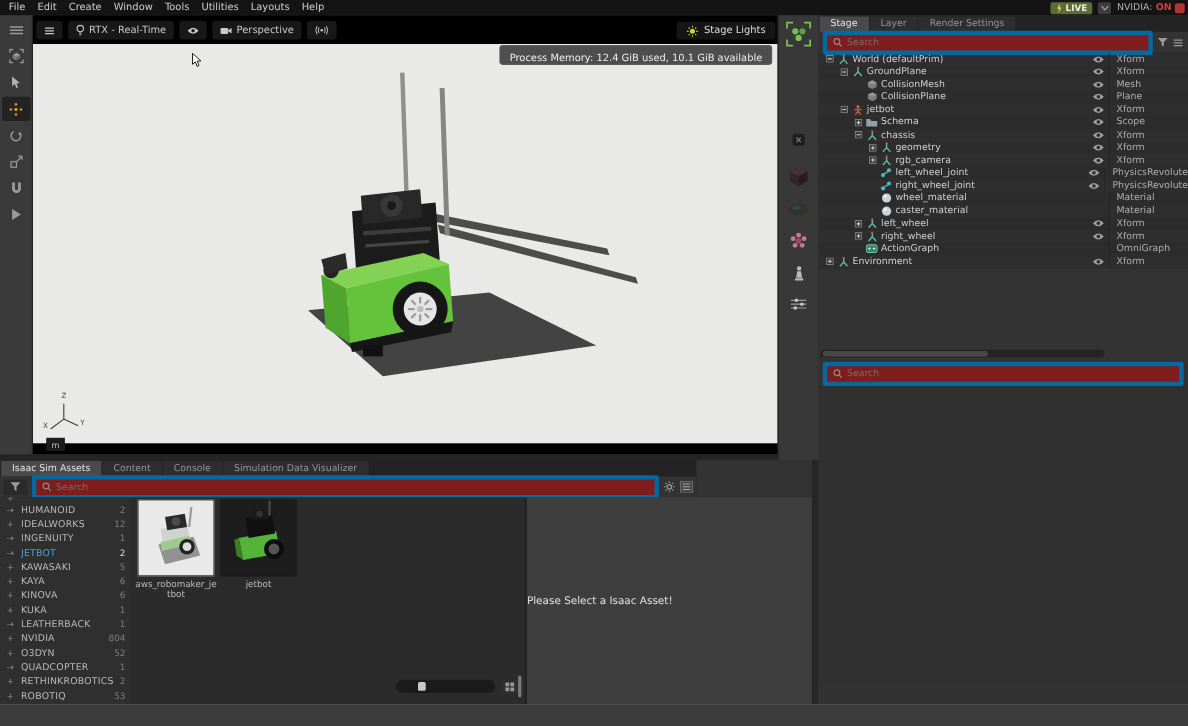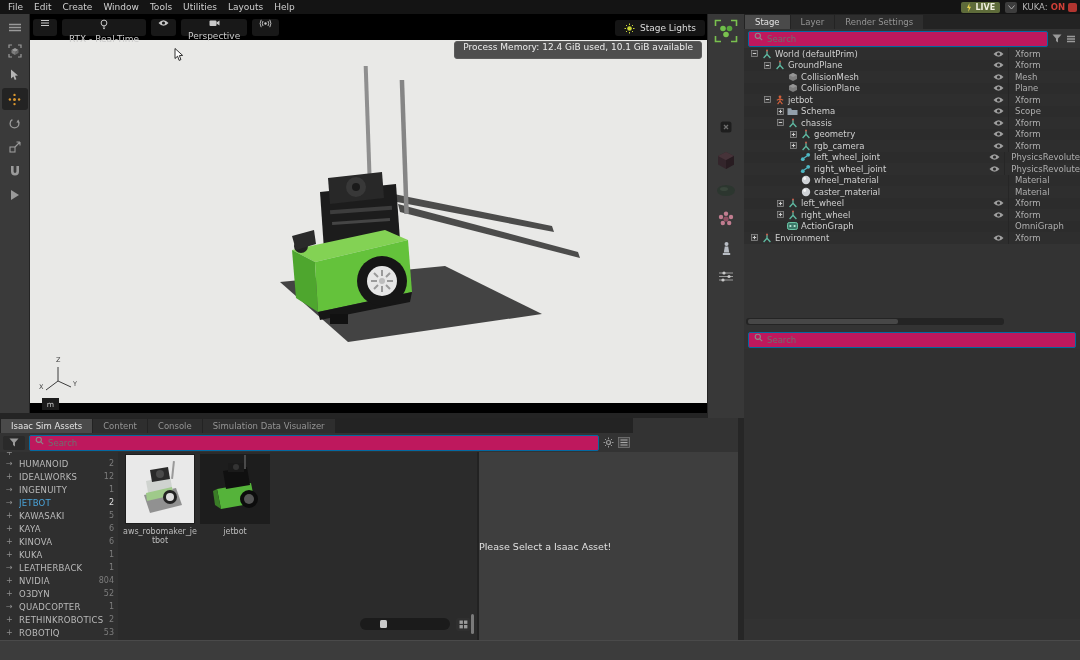--- a/index.html
+++ b/index.html
@@ -19,39 +19,39 @@
   #cache-dot{width:9px;height:9px;background:#b23530;border-radius:2px;}
   
   #left-toolbar{left:0;top:14px;width:30px;height:404px;background:#3a3a3a;border-right:1px solid #242424;box-sizing:border-box;}
   #left-toolbar .tool{width:26px;height:22px;margin:2px auto 0;display:flex;align-items:center;justify-content:center;border-radius:3px;}
   #left-toolbar .tool.active{background:#232323;}
   
   #viewport{left:30px;top:14px;width:677px;height:399px;background:#000;}
   #scene{position:absolute;left:0;top:26px;width:677px;height:363px;background:#e9e9e7;}
   #vp-toolbar{position:absolute;left:3px;top:5px;display:flex;gap:5px;z-index:5;}
   .vp-pill{background:rgba(25,25,25,.95);border-radius:3px;height:17px;display:flex;align-items:center;
-           gap:4px;padding:0 7px;font-size:9px;color:#c9c9c9;flex-direction:column;}
+           gap:4px;padding:0 7px;font-size:9px;color:#c9c9c9;}
   #stage-lights-pill{position:absolute;top:6px;right:2px;background:rgba(22,22,22,.95);border-radius:3px;height:16px;
            display:flex;align-items:center;gap:5px;padding:0 9px;font-size:9px;color:#ddd;z-index:5;}
   #mem-tooltip{position:absolute;top:27px;right:5px;height:16px;background:#4e4e4e;border:1px solid #5c5c5c;
-           border-radius:3px;display:flex;align-items:flex-start;padding:0 8px;font-size:9px;color:#ededed;z-index:6;margin-left:33px;}
+           border-radius:3px;display:flex;align-items:flex-end;padding:0 8px;font-size:9px;color:#ededed;z-index:6;margin-left:33px;}
   #vp-cursor{position:absolute;left:144px;top:34px;z-index:7;}
   #axis-gizmo{position:absolute;left:8px;bottom:8px;width:44px;height:36px;}
   .axis-label{position:absolute;font-size:6.5px;color:#3c3c3c;}
   #unit-box{position:absolute;left:12px;top:384px;width:17px;height:12px;background:#1c1c1c;color:#c4c4c4;
             font-size:7.5px;display:flex;align-items:center;justify-content:center;z-index:5;}
   
   #right-toolbar{left:707px;top:14px;width:37px;height:404px;background:#383838;border-left:1px solid #242424;box-sizing:border-box;}
   #right-toolbar .tool{width:30px;margin:0 auto;display:flex;align-items:center;justify-content:center;}
   
   .tabstrip{display:flex;background:#232323;height:15px;align-items:flex-end;gap:1px;padding-left:1px;}
   .tab{height:14px;display:flex;align-items:center;padding:0 10px;font-size:8.5px;background:#2e2e2e;color:#949494;white-space:nowrap;}
   .tab.active{background:#4a4a4a;color:#e4e4e4;}
   .searchrow{height:19px;display:flex;align-items:center;padding:2px 4px;box-sizing:border-box;gap:4px;}
-  .searchbox{flex:1;height:14px;background:#be185d;border:1px solid #0369a1;border-radius:2px;display:flex;gap:4px;padding:0 5px;}
+  .searchbox{flex:1;height:14px;background:#7f1d1d;border:4px solid #0369a1;border-radius:2px;display:flex;align-items:center;gap:4px;padding:0 5px;}
   .searchbox input{flex:1;background:transparent;border:none;outline:none;color:#bbb;font-size:8.5px;font-family:"DejaVu Sans",sans-serif;padding:0;}
   .searchbox input::placeholder{color:#6f6f6f;}
   
   #stage-panel{left:744px;top:14px;width:336px;height:316px;background:#333;}
   #stage-cols{height:12px;background:#3b3b3b;border-bottom:1px solid #2a2a2a;display:flex;align-items:center;font-size:8px;color:#bdbdbd;}
   #stage-cols .c-name{padding-left:8px;width:236px;}
   #stage-cols .c-eye{width:20px;display:flex;justify-content:center;}
   #stage-cols .c-type{flex:1;}
   #stage-tree{background:#2c2c2c;}
   .tree-row{height:11.5px;display:flex;align-items:center;font-size:8.5px;color:#cfcfcf;}
@@ -126,21 +126,21 @@
         <span>LIVE</span>
       </span>
       <span id="live-caret">
         <span>
             <svg width="7" height="5">
               <path d="M0.5 0.5 L3.5 4 L6.5 0.5" stroke="#aaa" fill="none"></path>
             </svg>
           </span>
       </span>
       <span id="cache-wrap">
-        <span>KUKA:</span>
+        <span>NVIDIA:</span>
         <span id="cache-status">ON</span>
         <span id="cache-dot"></span>
       </span>
     </span>
   </div>
 
   <div id="left-toolbar" class="abs">
       <div class="tool">
         <svg width="14" height="9">
           <path d="M1 1.5 H13 M1 4.5 H13 M1 7.5 H13" stroke="#9a9a9a" stroke-width="1.4"></path>

